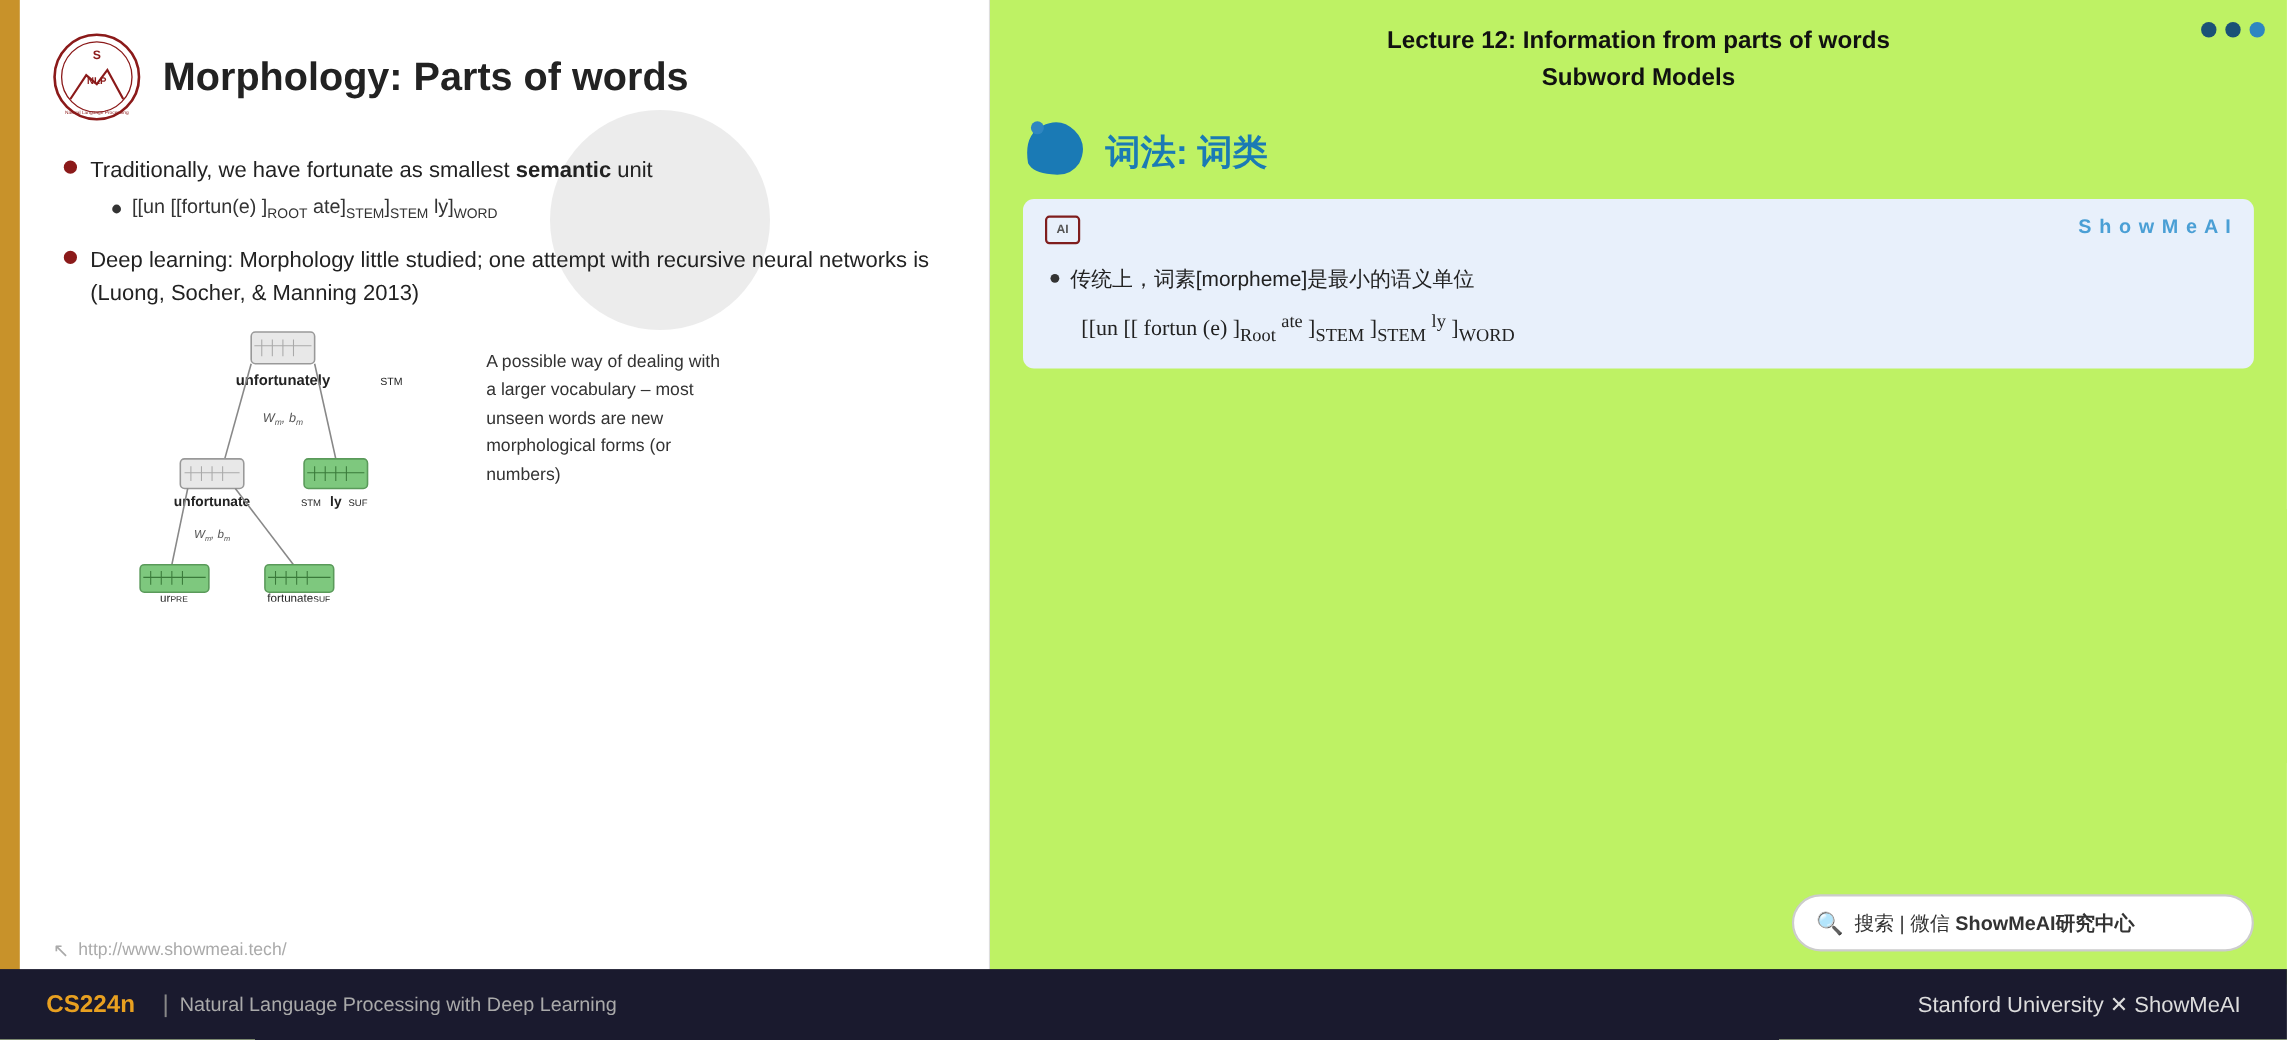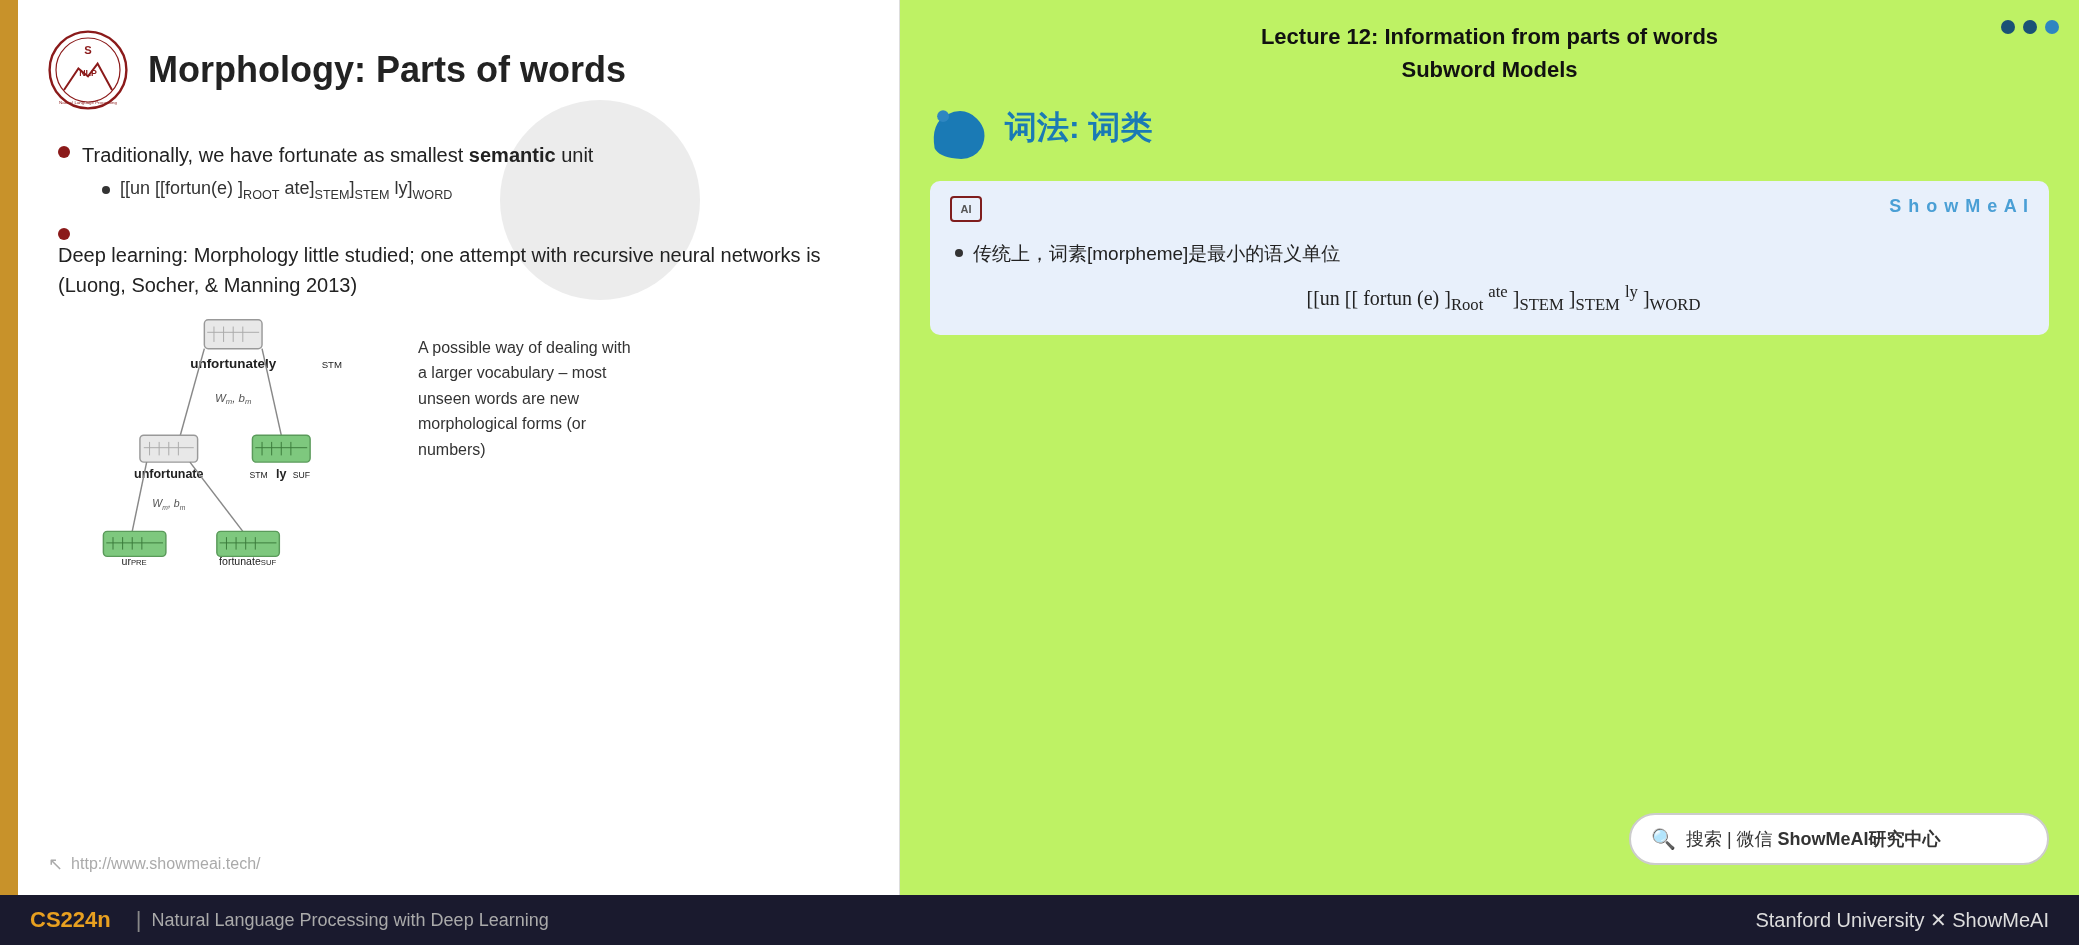--- a/index.html
+++ b/index.html
@@ -162,21 +162,21 @@
       font-size: 22px;
       font-weight: bold;
       color: #111;
       line-height: 1.5;
       margin-bottom: 20px;
     }
 
     
     .chinese-section-header {
       display: flex;
-      align-items: flex-start;
+      align-items: flex-end;
       margin-bottom: 20px;
     }
 
     .section-icon-blob {
       width: 60px;
       height: 55px;
       margin-right: 15px;
       flex-shrink: 0;
     }
 
@@ -288,25 +288,25 @@
       font-size: 18px;
       color: #333;
     }
 
     
     .bottom-bar {
       position: absolute;
       bottom: 0;
       left: 0;
       right: 0;
-      height: 50px;
+      height: 64px;
       background: #1a1a2e;
       display: flex;
       align-items: center;
-      padding: 0 30px;
+      padding: 0 42px;
     }
 
     .bottom-cs224n {
       font-size: 22px;
       font-weight: bold;
       color: #e8a020;
       margin-right: 15px;
     }
 
     .bottom-divider {
@@ -379,21 +379,21 @@
           </div>
           <div class="sub-bullet">
             <div class="sub-bullet-dot"></div>
             <div class="sub-bullet-text">
               [[un [[fortun(e) ]<sub class="sub-s">ROOT</sub> ate]<sub class="sub-s">STEM</sub>]<sub class="sub-s">STEM</sub> ly]<sub class="sub-s">WORD</sub>
             </div>
           </div>
         </div>
       </div>
 
-      <div class="bullet-item" style="margin-top: 15px; flex-direction: column;">
+      <div class="bullet-item" style="margin-top: 15px;">
         <div class="bullet-dot"></div>
         <div>
           <div class="bullet-text">Deep learning: Morphology little studied; one attempt with recursive neural networks is (Luong, Socher, &amp; Manning 2013)</div>
 
           <div class="diagram-area">
 
             <svg class="nn-svg" viewBox="0 0 300 260">
 
               <rect x="115" y="5" width="60" height="30" rx="4" fill="#e8e8e8" stroke="#999" stroke-width="1.5"></rect>
               <line x1="125" y1="12" x2="125" y2="28" stroke="#aaa" stroke-width="1"></line>
@@ -493,21 +493,21 @@
     <div class="ai-icon-box">
       <span>AI</span>
     </div>
     <div class="showmeai-brand">S h o w M e A I</div>
 
     <div class="translation-bullet">
       <div class="translation-dot"></div>
       <div class="translation-text">传统上，词素[morpheme]是最小的语义单位</div>
     </div>
 
-    <div class="formula-line" style="margin-left: 28px; font-size: 20px; text-align: center;">
+    <div class="formula-line" style="margin-left: 28px; font-size: 20px;">
       [[un [[ fortun (e) ]<sub>Root</sub> <sup>ate</sup> ]<sub>STEM</sub> ]<sub>STEM</sub> <sup>ly</sup> ]<sub>WORD</sub>
     </div>
   </div>
 
   <div class="search-bar">
     <span style="font-size: 20px; color: #555;">🔍</span>
     <span class="search-text">搜索 | 微信 <strong>ShowMeAI研究中心</strong></span>
   </div>
 </div>
 

